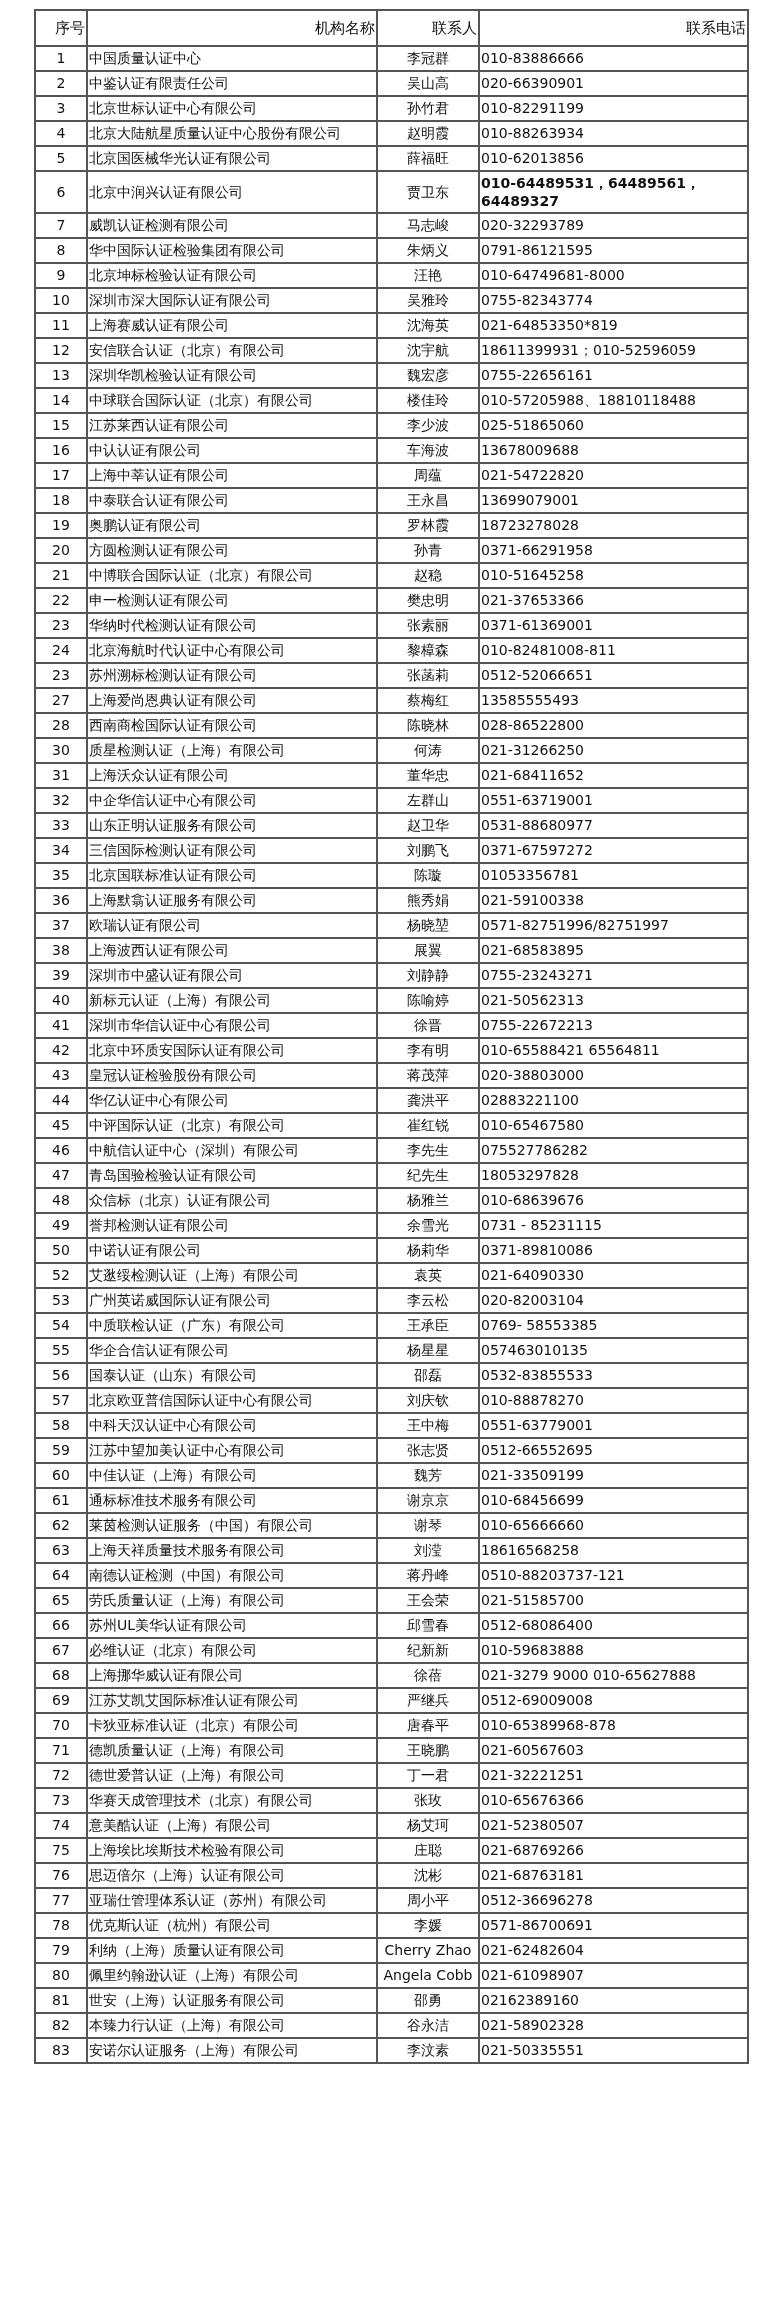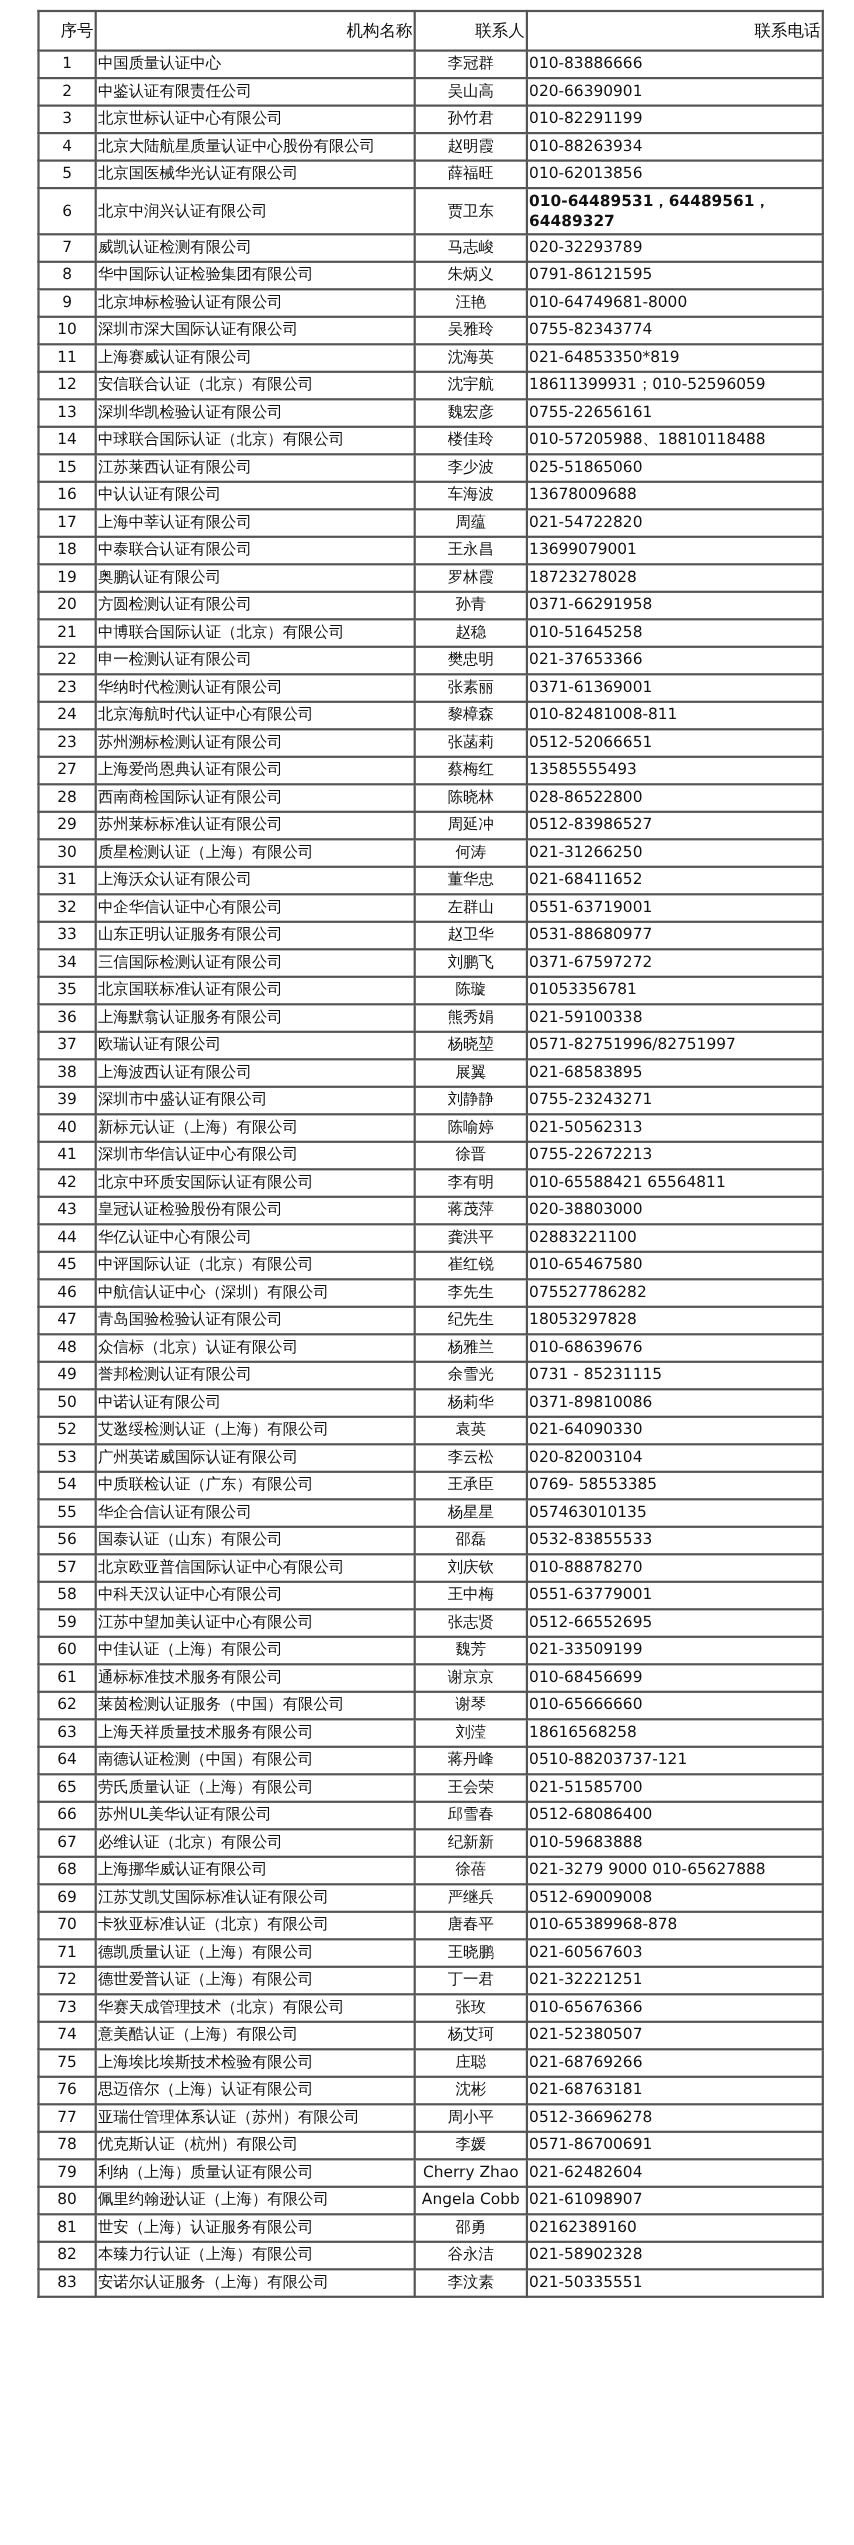--- a/index.html
+++ b/index.html
@@ -195,26 +195,20 @@
     <td class="contact">蔡梅红</td>
     <td class="phone">13585555493</td>
   </tr>
       <tr>
     <td class="no">28</td>
     <td class="name">西南商检国际认证有限公司</td>
     <td class="contact">陈晓林</td>
     <td class="phone">028-86522800</td>
   </tr>
       <tr>
-    <td class="no">29</td>
-    <td class="name">苏州莱标标准认证有限公司</td>
-    <td class="contact">周延冲</td>
-    <td class="phone">0512-83986527</td>
-  </tr>
-      <tr>
     <td class="no">30</td>
     <td class="name">质星检测认证（上海）有限公司</td>
     <td class="contact">何涛</td>
     <td class="phone">021-31266250</td>
   </tr>
       <tr>
     <td class="no">31</td>
     <td class="name">上海沃众认证有限公司</td>
     <td class="contact">董华忠</td>
     <td class="phone">021-68411652</td>

